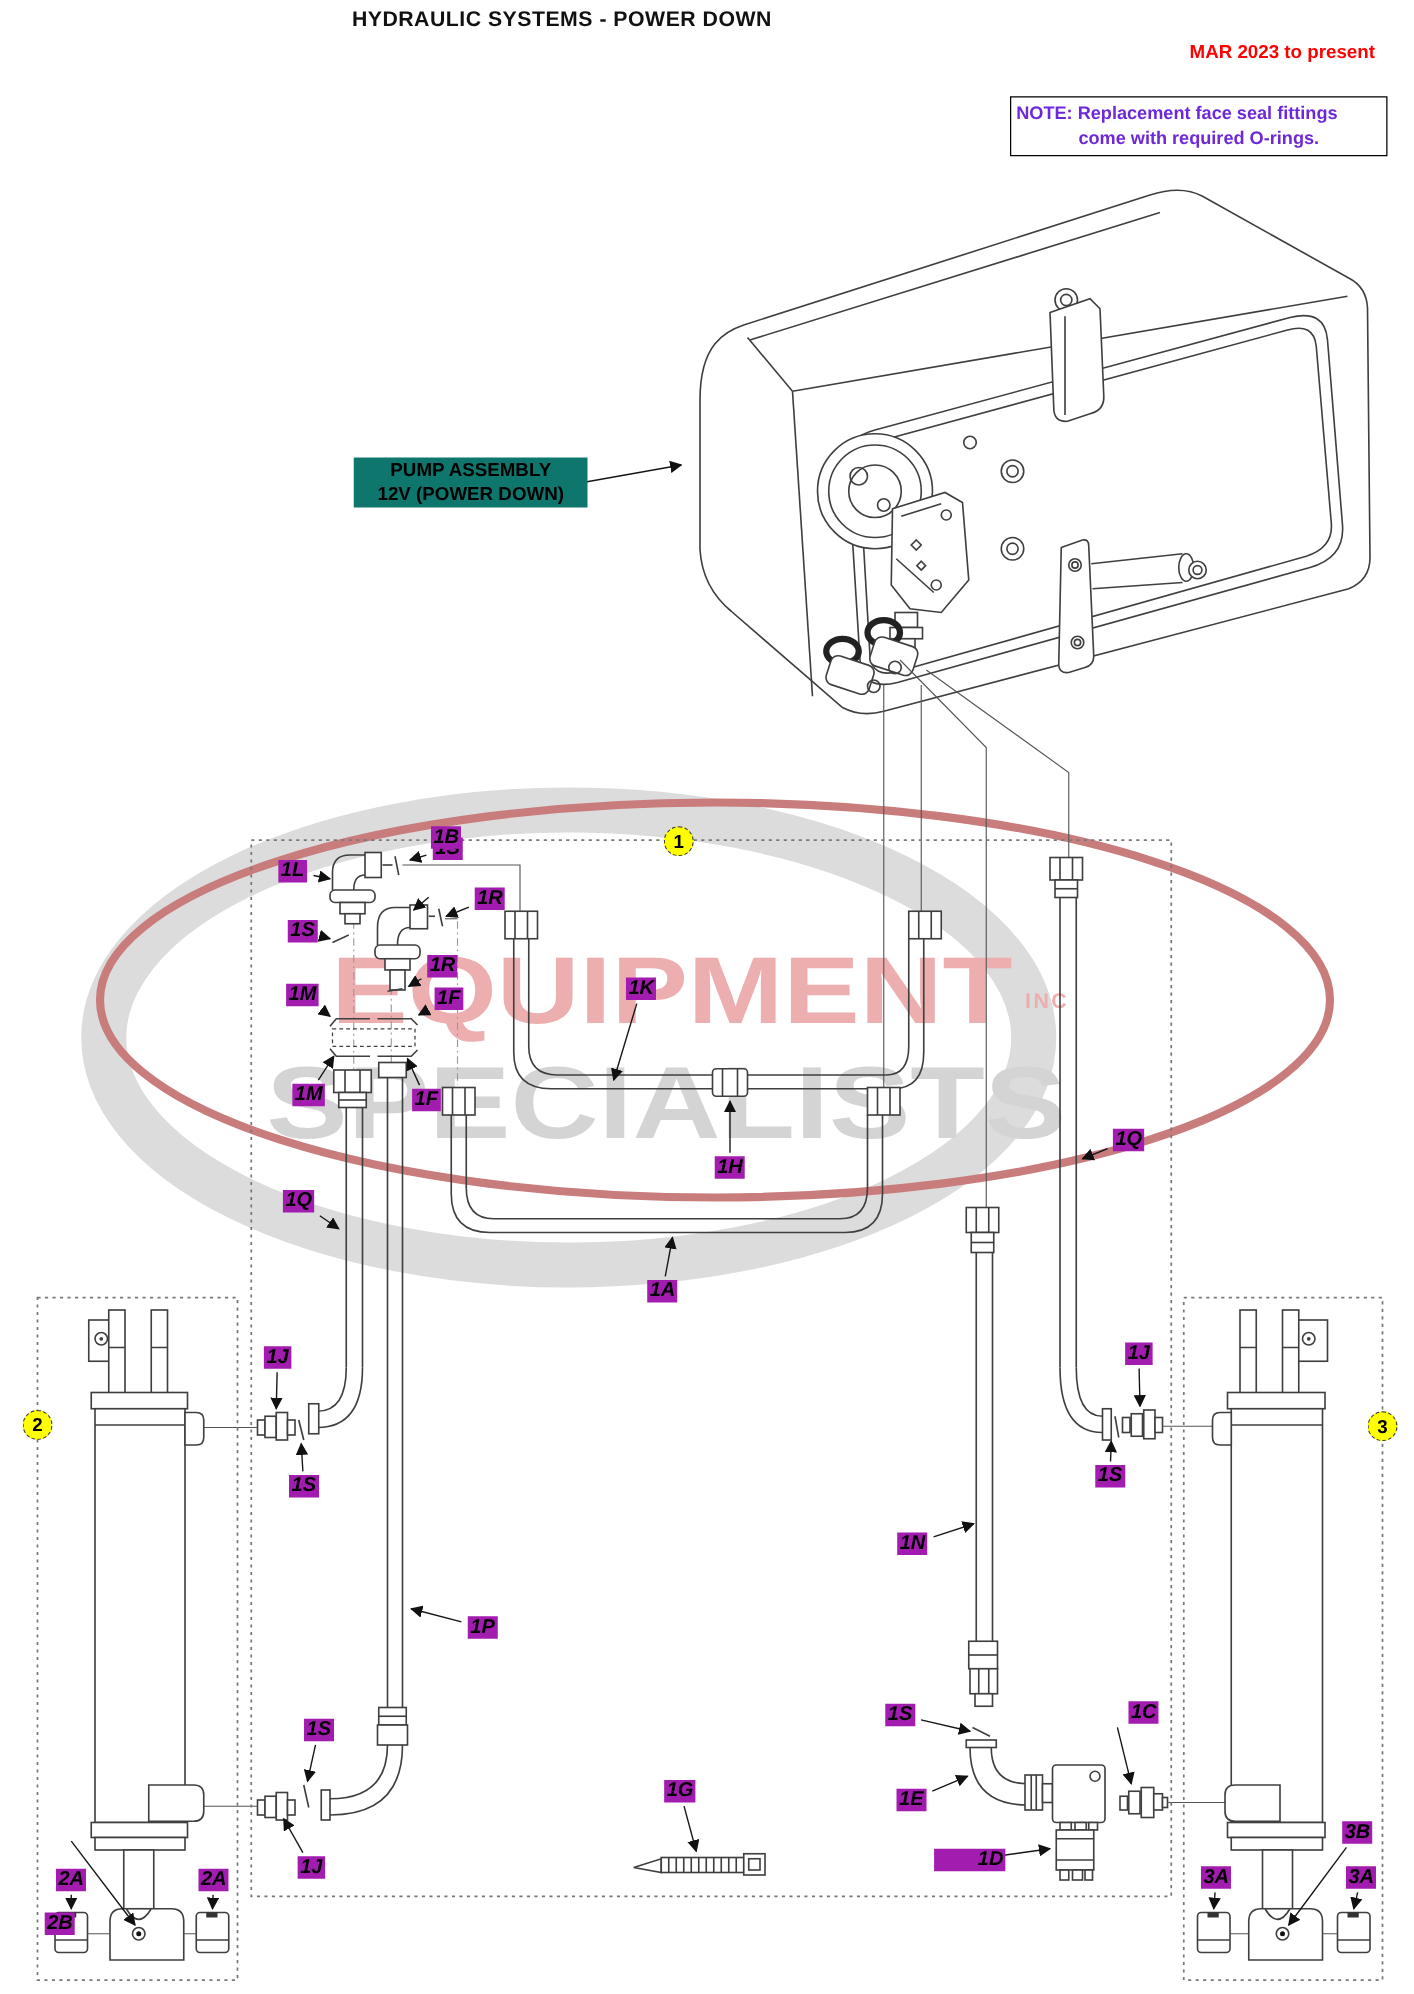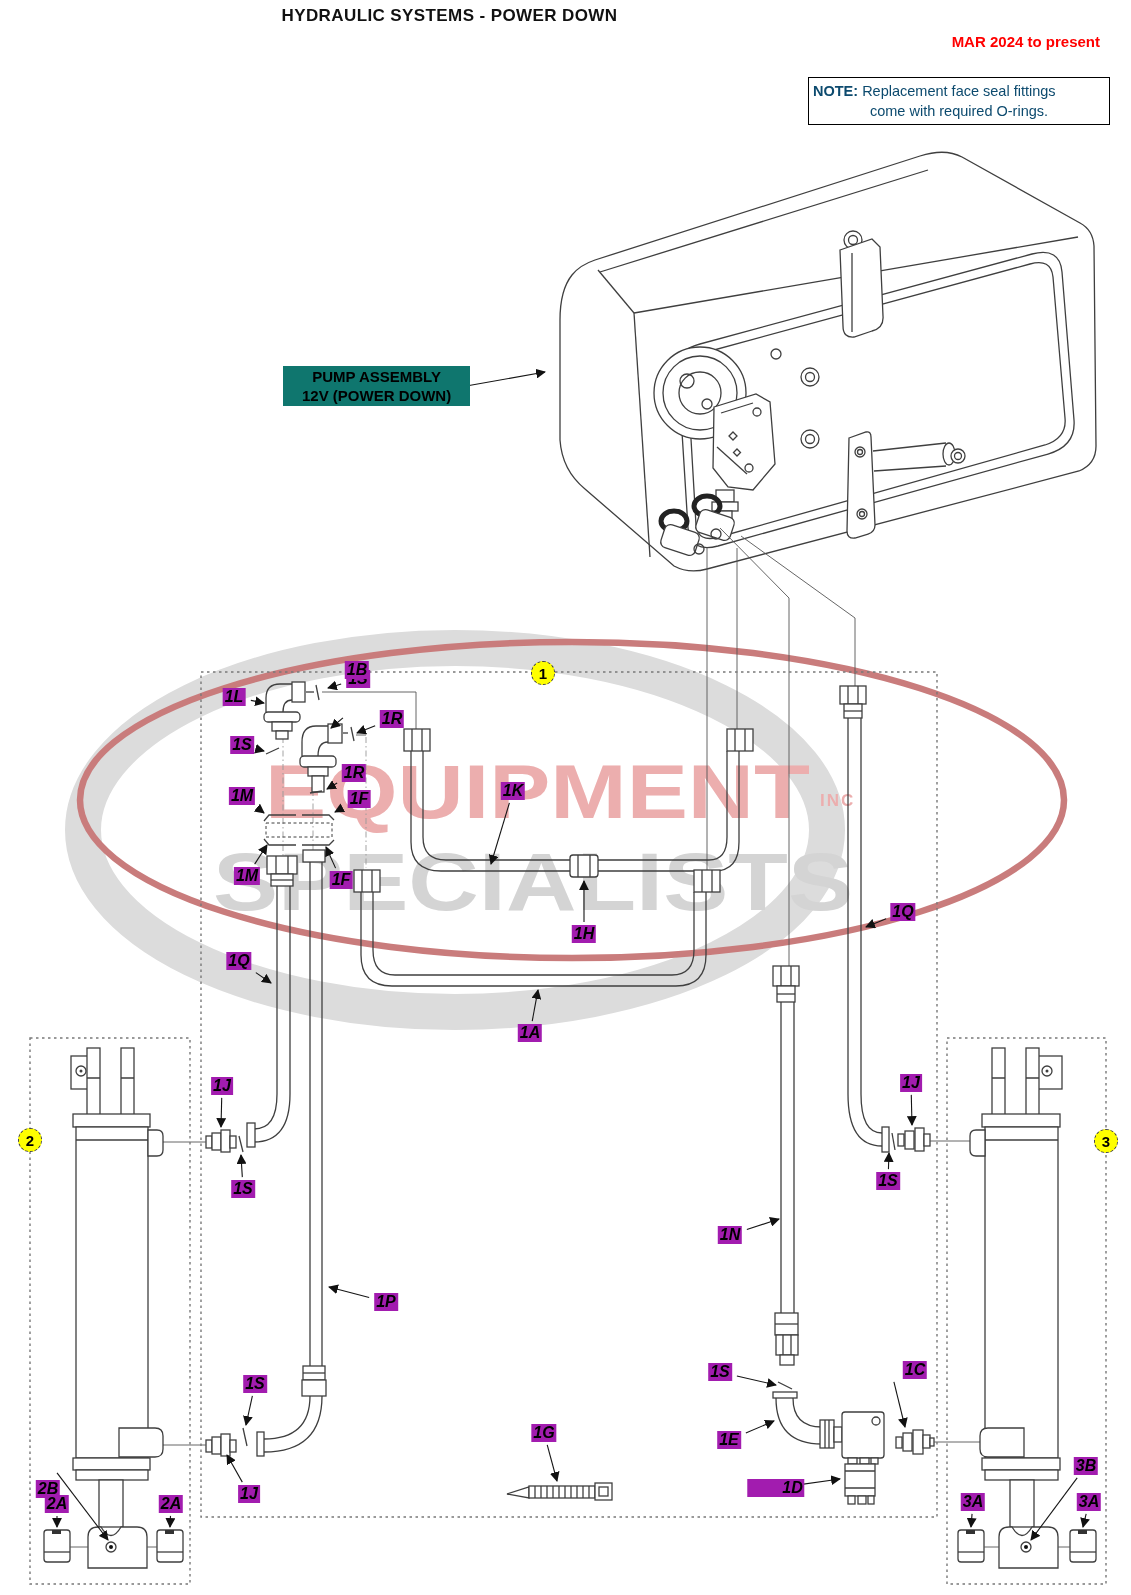--- a/index.html
+++ b/index.html
@@ -13,21 +13,21 @@
   .cl{fill:none;stroke:#999;stroke-width:0.9px;stroke-dasharray:6 3 1.5 3;}
   .dash{fill:none;stroke:#3f3f3f;stroke-width:1px;stroke-dasharray:3 2.5;}
   .gbox{fill:none;stroke:#787878;stroke-width:1.4px;stroke-dasharray:2.5 3.5;}
   .leader{stroke:#151515;stroke-width:1.1px;fill:none;}
   .wm-pink{fill:#ECAEAE;font-weight:bold;}
   .wm-gray{fill:#D4D4D4;font-weight:bold;}
   .page-title{position:absolute;top:6px;left:0;width:899px;text-align:center;
       font-size:17px;font-weight:bold;color:#111;letter-spacing:.4px;}
   .date-range{position:absolute;top:33px;right:31px;font-size:15px;font-weight:bold;color:#FF0000;}
   .note-box{position:absolute;left:808px;top:77px;width:292px;border:1.6px solid #000;
-      background:#fff;font-size:14.5px;color:#0c4a6e;padding:3px 4px;line-height:20px;}
+      background:#fff;font-size:14.5px;color:#6d28d9;padding:3px 4px;line-height:20px;font-weight:bold;}
   .note-box .l2{text-align:center;}
   .pump-label{position:absolute;left:283px;top:366px;background:#0f766e;color:#000;
       font-size:15px;font-weight:bold;text-align:center;line-height:19px;padding:1px 19px;}
   .plabel{position:absolute;transform:translate(-50%,-50%);background:#a21caf;color:#000;
       font-size:16px;font-weight:bold;line-height:18px;padding:0 2px;white-space:nowrap;font-style:italic;}
   .gnum{position:absolute;width:24px;height:24px;border-radius:50%;background:#FFFF00;
       border:1.6px dashed #444;transform:translate(-50%,-50%);text-align:center;
       font-size:15px;font-weight:bold;line-height:24px;color:#000;box-sizing:border-box;}
 </style>
 </head>
@@ -349,21 +349,21 @@
         <line x1="57.02278481012658" y1="1472.88" x2="108" y2="1540" class="leader" marker-end="url(#arr)"></line>
         <line x1="57" y1="1515.88" x2="57" y2="1527" class="leader" marker-end="url(#arr)"></line>
         <line x1="170.48347826086956" y1="1515.88" x2="170" y2="1527" class="leader" marker-end="url(#arr)"></line>
         <line x1="1077.1702702702703" y1="1477.88" x2="1031" y2="1540" class="leader" marker-end="url(#arr)"></line>
         <line x1="972.0496" y1="1513.88" x2="971" y2="1527" class="leader" marker-end="url(#arr)"></line>
         <line x1="1086.1488" y1="1513.88" x2="1083" y2="1527" class="leader" marker-end="url(#arr)"></line>
       </g>
 </svg>
 
 <div class="page-title">HYDRAULIC SYSTEMS - POWER DOWN</div>
-<div class="date-range">MAR 2024 to present</div>
+<div class="date-range">MAR 2023 to present</div>
 
 <div class="note-box">
   <div><b>NOTE:</b> <span>Replacement face seal fittings</span></div>
   <div class="l2">come with required O-rings.</div>
 </div>
 
 <div class="pump-label">
   <div>PUMP ASSEMBLY</div>
   <div>12V (POWER DOWN)</div>
 </div>
@@ -393,19 +393,19 @@
     <div class="plabel" style="left: 888px; top: 1181px;">1S</div>
     <div class="plabel" style="left: 730px; top: 1235px;">1N</div>
     <div class="plabel" style="left: 386px; top: 1302px;">1P</div>
     <div class="plabel" style="left: 255px; top: 1384px;">1S</div>
     <div class="plabel" style="left: 249px; top: 1494px;">1J</div>
     <div class="plabel" style="left: 720px; top: 1372px;">1S</div>
     <div class="plabel" style="left: 891px; top: 1370px; margin-left: 24px;">1C</div>
     <div class="plabel" style="left: 729px; top: 1440px;">1E</div>
     <div class="plabel" style="left: 776px; top: 1488px; padding-left: 35px;">1D</div>
     <div class="plabel" style="left: 544px; top: 1433px;">1G</div>
-    <div class="plabel" style="left: 48px; top: 1489px; text-align: center;">2B</div>
+    <div class="plabel" style="left: 48px; top: 1539px; text-align: center;">2B</div>
     <div class="plabel" style="left: 57px; top: 1504px;">2A</div>
     <div class="plabel" style="left: 171px; top: 1504px;">2A</div>
     <div class="plabel" style="left: 1086px; top: 1466px;">3B</div>
     <div class="plabel" style="left: 973px; top: 1502px;">3A</div>
     <div class="plabel" style="left: 1089px; top: 1502px;">3A</div>
   </div>
 
 </body></html>

